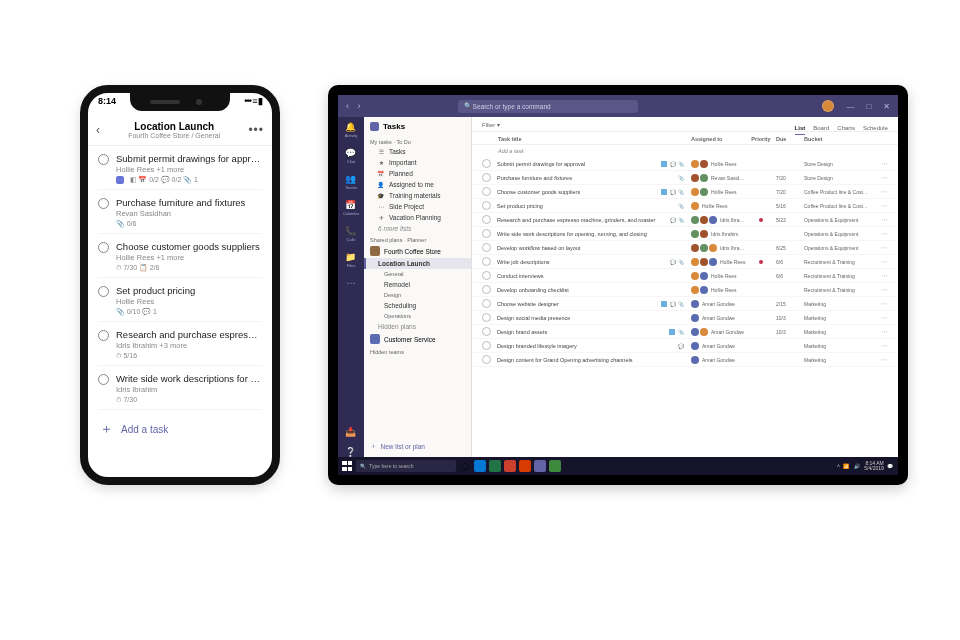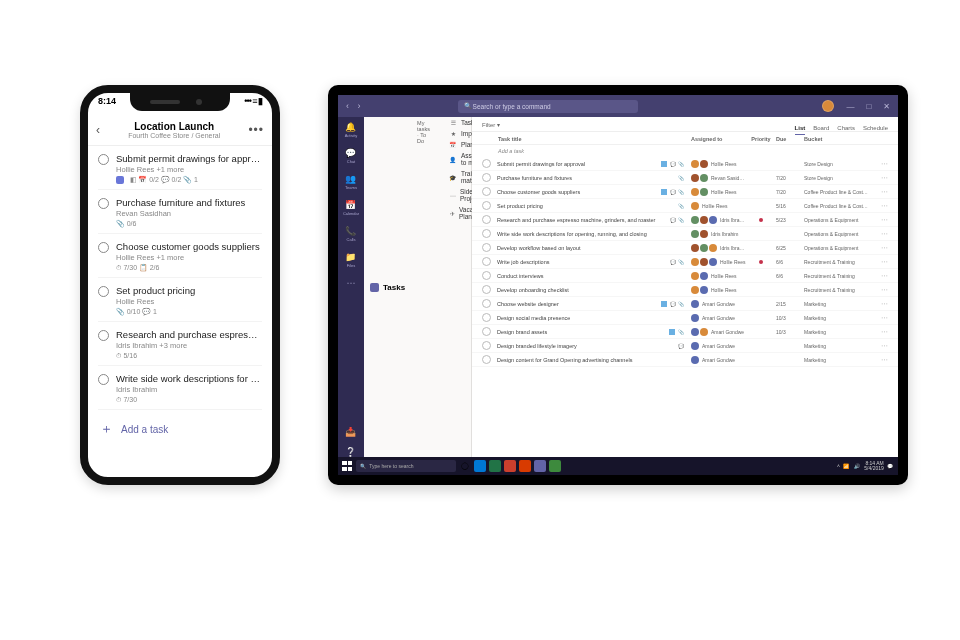--- a/index.html
+++ b/index.html
@@ -40,21 +40,21 @@
   .teams-top .avatar-top { width:12px; height:12px; border-radius:50%; background:#d88a3a; margin-left:auto; border:1px solid #fff3; }
   .teams-top .winbtn { color:#b8b5d6; font-size:8px; margin-left:6px; }
 
   .teams-body { position:absolute; top:22px; left:0; right:0; bottom:18px; display:flex; background:#f3f2f1;}
   .rail { width:26px; background:#2f2b52; display:flex; flex-direction:column; align-items:center; padding-top:4px; gap:9px; }
   .rail-item { width:18px; display:flex; flex-direction:column; align-items:center; gap:1px; color:#a7a3cc; }
   .rail-item .ico { width:11px; height:11px; display:flex; align-items:center; justify-content:center; font-size:9px;}
   .rail-item .lbl { font-size:4px; white-space:nowrap; }
   .rail-spacer { flex:1; }
 
-  .sidebar { width:108px; background:#faf9f8; border-right:1px solid #e1dfdd; display:flex; flex-direction:row; font-size:6.5px; }
+  .sidebar { width:108px; background:#faf9f8; border-right:1px solid #e1dfdd; display:flex; flex-direction:column; font-size:6.5px; }
   .sb-header { display:flex; align-items:center; padding:5px 6px; gap:4px; }
   .sb-header .tabs-ico { width:9px; height:9px; background:#6264a7; border-radius:2px; }
   .sb-header .ttl { font-weight:600; font-size:8px; }
   .sb-section { padding: 3px 6px 1px; color:#666; font-size:5.5px; }
   .sb-item { display:flex; align-items:center; gap:4px; padding:2px 6px 2px 14px; color:#333; cursor:pointer; }
   .sb-item .ic { width:7px; height:7px; display:inline-flex; align-items:center; justify-content:center; font-size:6px; color:#666;}
   .sb-item.selected { background:#e6e4ed; border-left:2px solid #6264a7; padding-left:12px; font-weight:600;}
   .sb-team { display:flex; align-items:center; gap:4px; padding:2px 6px; }
   .sb-team .av { width:10px; height:10px; border-radius:2px; background:#8e6a42; }
   .sb-sub { padding-left:20px; font-size:5.5px; color:#666; }

